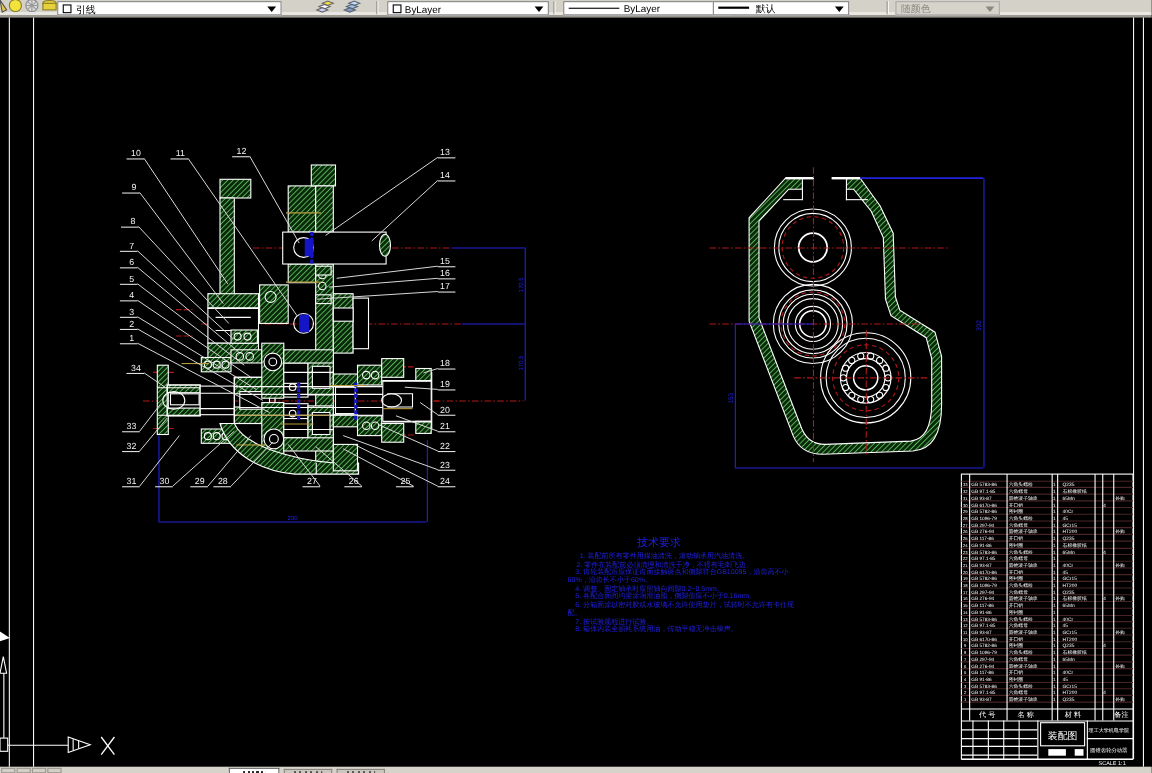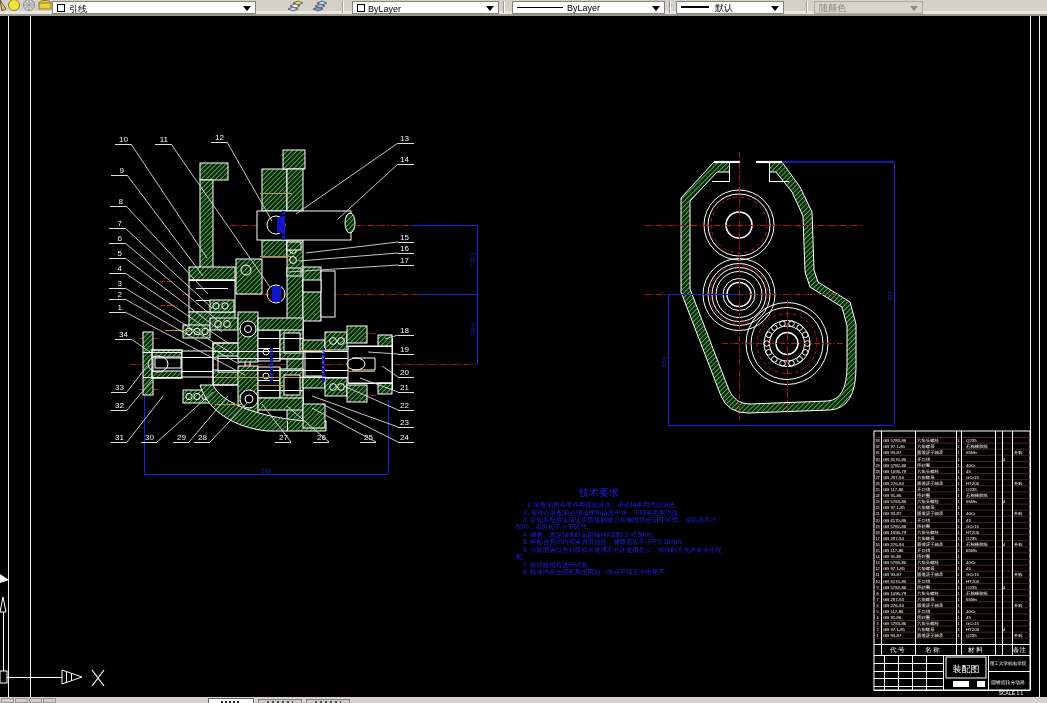--- a/index.html
+++ b/index.html
@@ -28,23 +28,23 @@
         <path d="M5,2 L10,0 L15,2 L10,4 Z" fill="#c8d8f0" stroke="#567"></path>
         <path d="M3,5 L8,3 L13,5 L8,7 Z" fill="#a8c0e0" stroke="#567"></path>
         <path d="M1,8 L6,6 L11,8 L6,10 Z" fill="#8898c0" stroke="#567"></path>
       </g>
  </svg>
  <div class="sep" style="left:342px"></div>
  <div class="combo" style="left:352px;width:147px"><span style="display:inline-block;width:8px;height:8px;border:1px solid #000;background:#fff;margin:2px 3px 0 4px"></span>ByLayer<i class="arr"></i></div>
  <div class="sep" style="left:503px"></div>
  <div class="combo" style="left:512px;width:153px"><span style="display:inline-block;width:46px;height:1px;background:#000;margin:0 4px 3px 4px"></span>ByLayer<i class="arr"></i></div>
  <div class="sep" style="left:669px"></div>
- <div class="combo" style="left:676px;width:108px"><span style="display:inline-block;width:28px;height:2px;background:#000;margin:0 6px 3px 4px"></span>默认<i class="arr"></i></div>
+ <div class="combo" style="left:648px;width:124px"><span style="display:inline-block;width:28px;height:2px;background:#000;margin:0 6px 3px 4px"></span>默认<i class="arr"></i></div>
  <div class="sep" style="left:806px"></div>
- <div class="combo" style="left:814px;width:109px;background:#d6d3cb;color:#8a8880;border-color:#aaa"><span style="display:inline-block;width:4px"></span>随颜色<i class="arr" style="border-top-color:#8a8880"></i></div>
+ <div class="combo" style="left:814px;width:95px;background:#d6d3cb;color:#8a8880;border-color:#aaa"><span style="display:inline-block;width:4px"></span>随颜色<i class="arr" style="border-top-color:#8a8880"></i></div>
 </div>
 <svg width="1047" height="703" viewBox="0 0 1047 703" style="position:absolute;left:0;top:0">
 <defs>
 <pattern id="hat" width="3.4" height="3.4" patternUnits="userSpaceOnUse" patternTransform="rotate(45)">
 <rect width="3.4" height="3.4" fill="#0a280a"></rect>
 <line x1="0" y1="0" x2="0" y2="3.4" stroke="#63c863" stroke-width="1.5"></line>
 </pattern>
 </defs>
 <line x1="8.5" y1="16" x2="8.5" y2="697" stroke="#f6f6f6" stroke-width="1"></line>
 <line x1="30.5" y1="16" x2="30.5" y2="697" stroke="#f6f6f6" stroke-width="1"></line>

